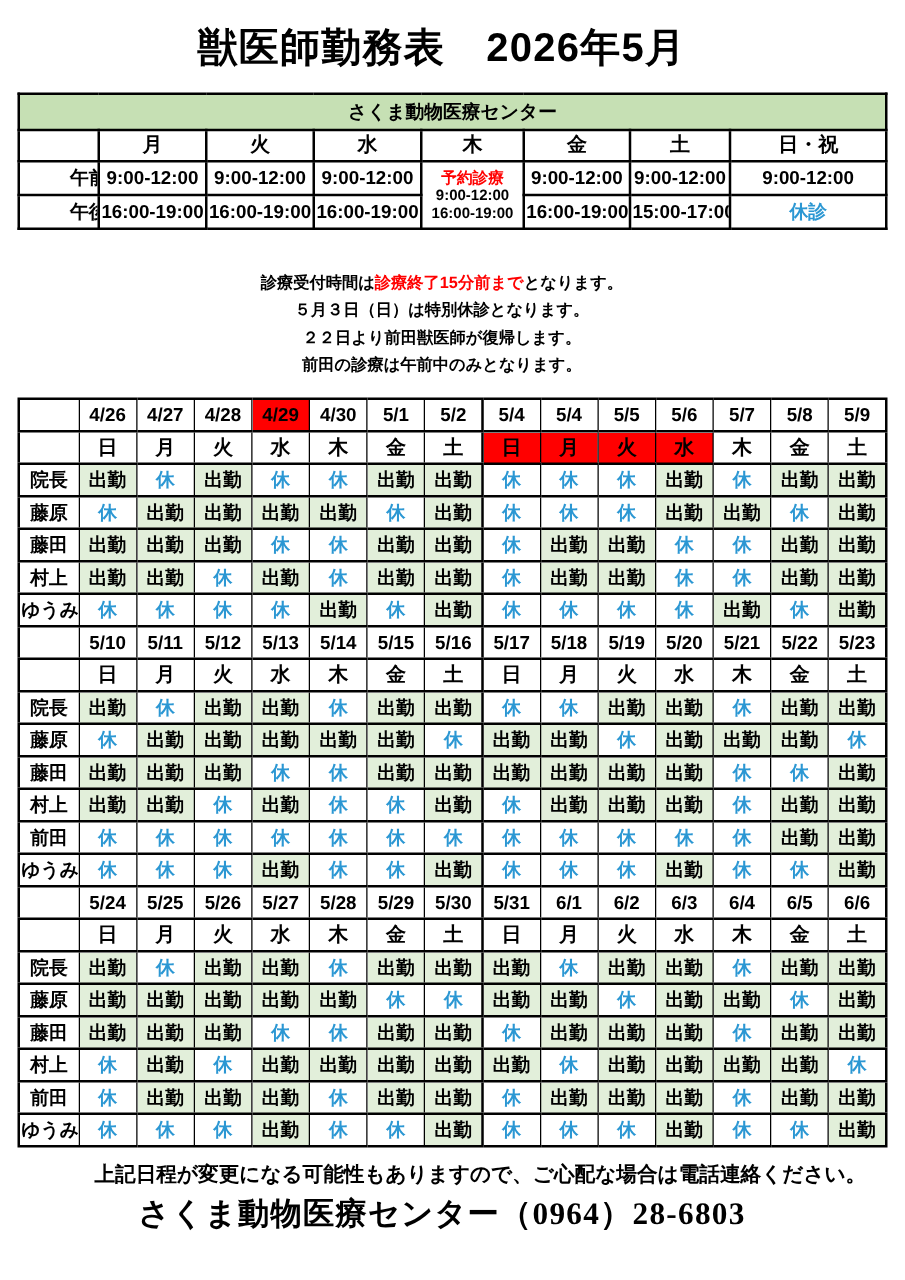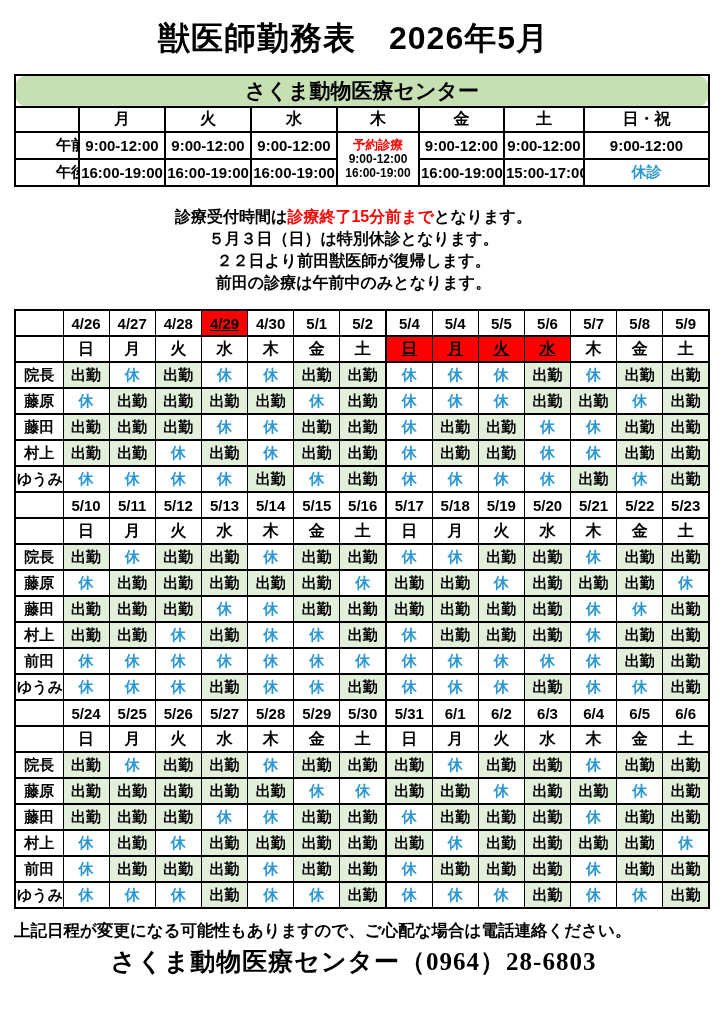--- a/index.html
+++ b/index.html
@@ -15,50 +15,50 @@
   .title{
     text-align:center;font-size:32px;letter-spacing:1px;
     padding-top:16px;line-height:44px;
   }
   table{border-collapse:collapse;table-layout:fixed;width:696px;}
   th,td{box-sizing:border-box;text-align:center;vertical-align:middle;overflow:hidden;white-space:nowrap;}
 
   
   .hours{margin-top:14px;}
   .hours th,.hours td{border:2px solid #000;}
-  .hours .htitle{background:var(--hdr);font-size:21px;height:29px;border-radius:13px;}
+  .hours .htitle{background:var(--hdr);font-size:15px;height:29px;}
   .hours .hday{font-size:16px;height:25px;background:#fff;}
   .hours .htime{font-size:15px;height:27px;}
   .hours .hlabel{font-size:15px;padding-left:40px;}
   .hours .thu{font-size:12px;line-height:14px;padding:2px 0;}
   .hours .thu .thu-label{color:var(--red);font-size:12.5px;}
   .hours .closed{color:var(--blue);font-size:15px;}
 
   
-  .notices{margin-top:19px;text-align:center;font-size:16px;line-height:22px;}
+  .notices{margin-top:31px;text-align:center;font-size:13px;line-height:22px;}
   .notices .red{color:var(--red);}
 
   
   .sched{margin-top:15px;}
   .sched td,.sched th{
     border-top:2px solid #000;border-bottom:2px solid #000;
     border-left:1px solid #000;border-right:1px solid #000;
     height:26px;font-size:15px;background:#fff;
   }
   .sched{border:2px solid #000;}
   .sched .wk{border-left:2px solid #000;}
   .sched .date-cell{font-size:15px;}
   .sched .day-cell{font-size:16px;}
   .sched .name-cell{font-size:15px;letter-spacing:0;}
-  .sched .hl{background:var(--red);text-decoration:underline;}
+  .sched .hl{background:var(--red);}
   .sched .work{background:var(--work);color:#000;}
   .sched .off{color:var(--blue);}
 
   
-  .footer-note{margin-top:11px;text-align:left;font-size:16.5px;}
+  .footer-note{margin-top:11px;text-align:right;font-size:16.5px;}
   .footer-contact{
     margin-top:3px;text-align:center;font-size:25px;
     font-family:"Liberation Serif","DejaVu Serif",serif;font-weight:700;letter-spacing:1px;
   }
 </style>
 </head>
 <body>
 
 <div class="page">
 

